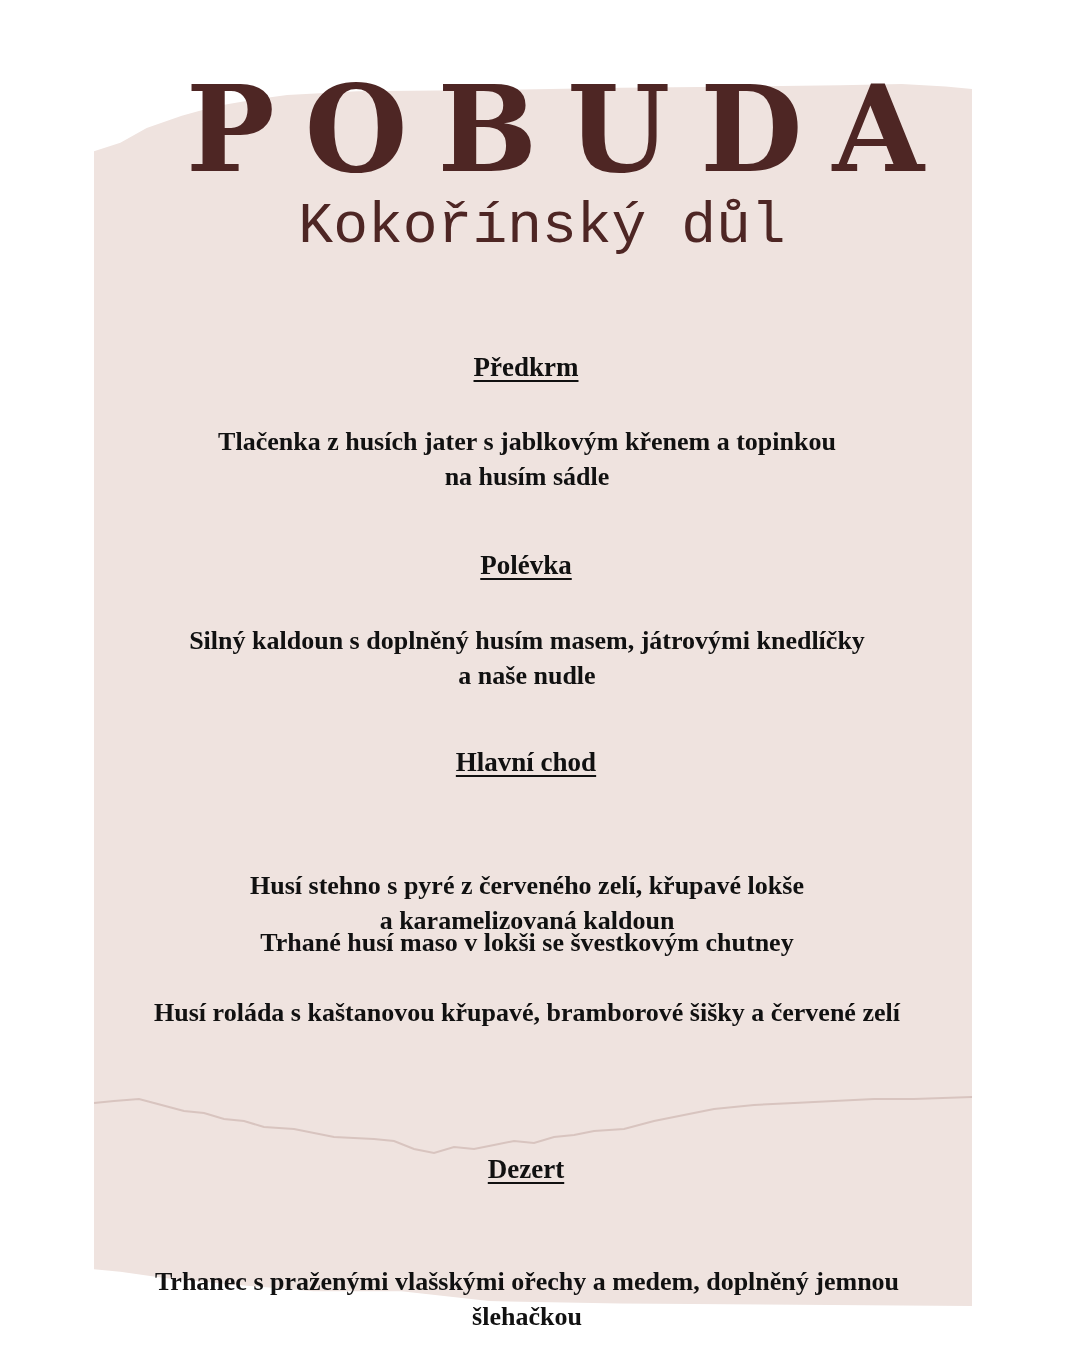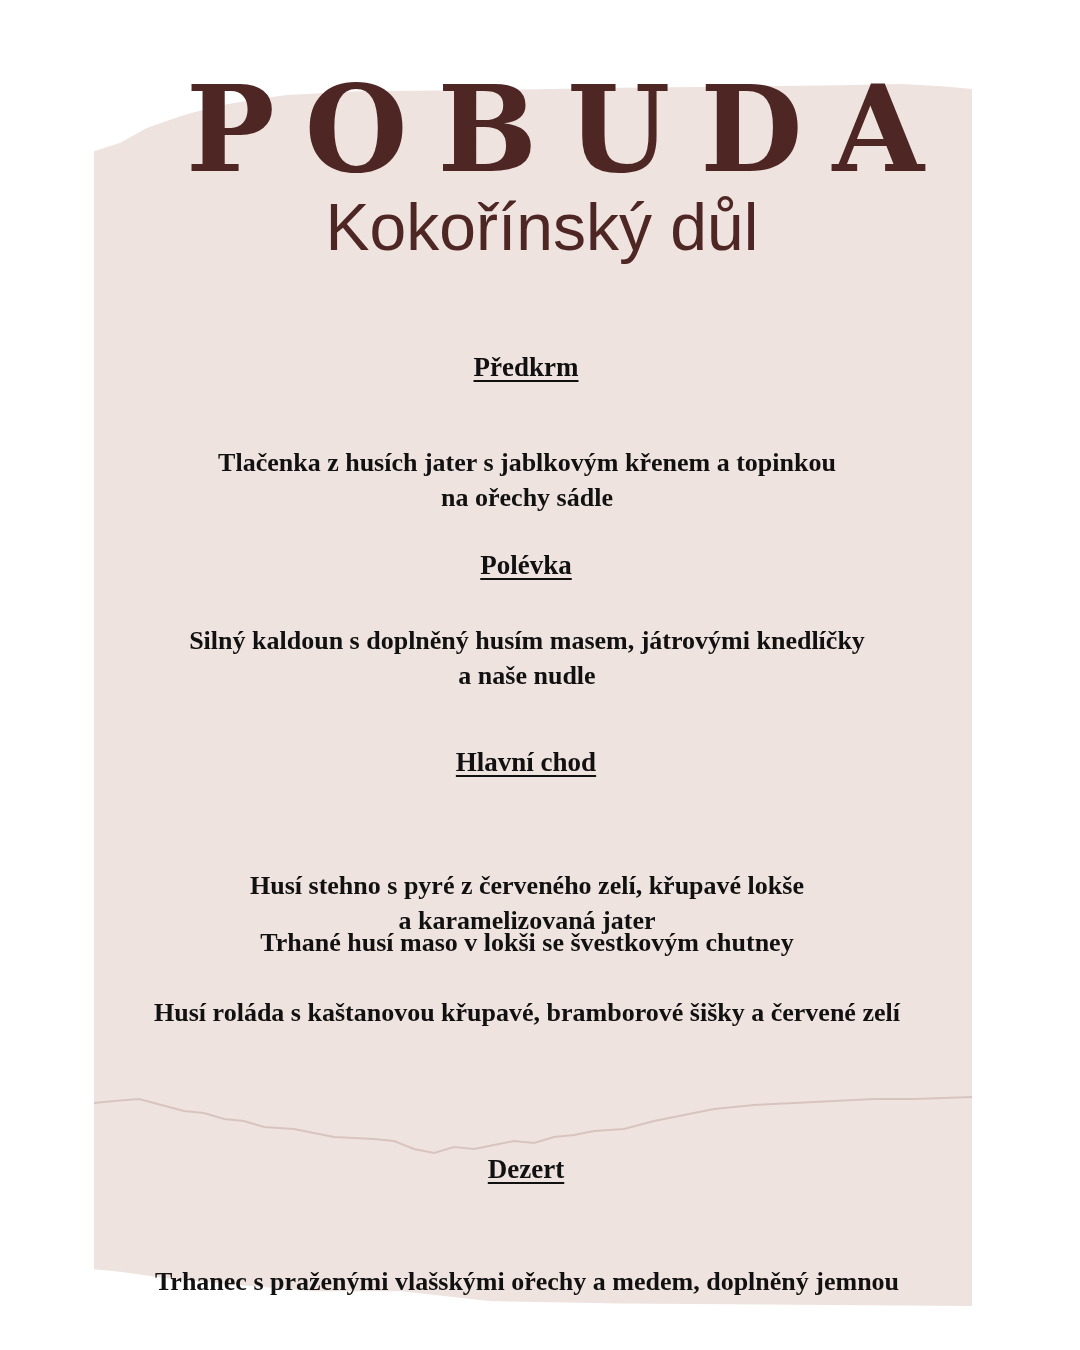--- a/index.html
+++ b/index.html
@@ -19,22 +19,22 @@
   .header {
     position: absolute; left: 0; top: 70px; width: 1080px; text-align: center;
   }
   .brand {
     font-family: "DejaVu Serif", serif; font-weight: bold;
     color: #4e2624; font-size: 118px; letter-spacing: 30px;
     line-height: 118px; margin-left: 60px;
     transform: scaleY(1.02);
   }
   .subtitle {
-    font-family: Liberation Sans, sans-serif; color: #4e2624;
-    font-size: 66px; line-height: 70px; margin-top: 4px; margin-left: 4px;
+    font-family: Liberation Mono, monospace; color: #4e2624;
+    font-size: 58px; line-height: 70px; margin-top: 4px; margin-left: 4px;
   }
   .section-title {
     position: absolute; left: 0; width: 1080px; text-align: center;
     font-family: "Liberation Serif", serif; font-weight: bold;
     font-size: 27px; color: #111; text-decoration: underline;
     text-underline-offset: 4px; margin-left: -14px;
   }
   .dish {
     position: absolute; left: 100px; width: 854px; text-align: center;
     font-family: "Liberation Serif", serif; font-weight: bold;
@@ -48,39 +48,40 @@
 <svg class="tear-line" viewBox="0 0 878 60" preserveAspectRatio="none">
   <path d="M0 8 L20 6 L45 4 L60 8 L75 12 L90 16 L110 18 L130 24 L150 26 L170 32 L200 34 L240 42 L280 44 L300 46 L320 54 L340 58 L360 52 L380 54 L400 50 L420 46 L440 48 L460 42 L480 40 L500 36 L530 34 L560 26 L590 20 L620 14 L660 10 L700 8 L740 6 L780 4 L820 4 L878 2" fill="none" stroke="#d8c4bf" stroke-width="2"></path>
 </svg>
 
 <div class="header">
   <div class="brand">POBUDA</div>
   <div class="subtitle">Kokořínský důl</div>
 </div>
 
 <div class="section-title" style="top:352px;">Předkrm</div>
-<div class="dish" style="top:445px;">
+<div class="dish" style="top:424px;">
   <div>Tlačenka z husích jater s jablkovým křenem a topinkou</div>
-  <div>na ořechy sádle</div>
+  <div>na husím sádle</div>
 </div>
 
 <div class="section-title" style="top:550px;">Polévka</div>
 <div class="dish" style="top:623px;">
   <div>Silný kaldoun s doplněný husím masem, játrovými knedlíčky</div>
   <div>a naše nudle</div>
 </div>
 
 <div class="section-title" style="top:747px;">Hlavní chod</div>
 <div class="dish" style="top:820px;margin-top:48px;">
   <div>Husí stehno s pyré z červeného zelí, křupavé lokše</div>
-  <div>a karamelizovaná jater</div>
+  <div>a karamelizovaná kaldoun</div>
 </div>
 <div class="dish" style="top:925px;">
   <div>Trhané husí maso v lokši se švestkovým chutney</div>
 </div>
 <div class="dish" style="top:995px; left:80px; width:894px;">
   <div>Husí roláda s kaštanovou křupavé, bramborové šišky a červené zelí</div>
 </div>
 
 <div class="section-title" style="top:1154px;">Dezert</div>
 <div class="dish" style="top:1264px; left:70px; width:914px;">
   <div>Trhanec s praženými vlašskými ořechy a medem, doplněný jemnou</div>
+  <div>šlehačkou</div>
 </div>
 
 </body></html>

